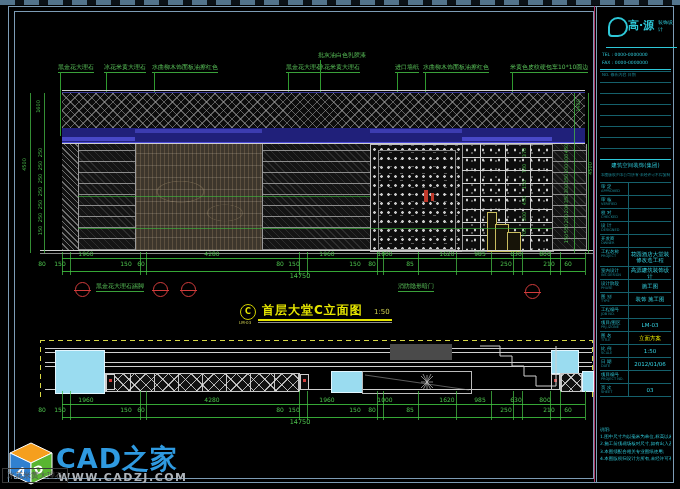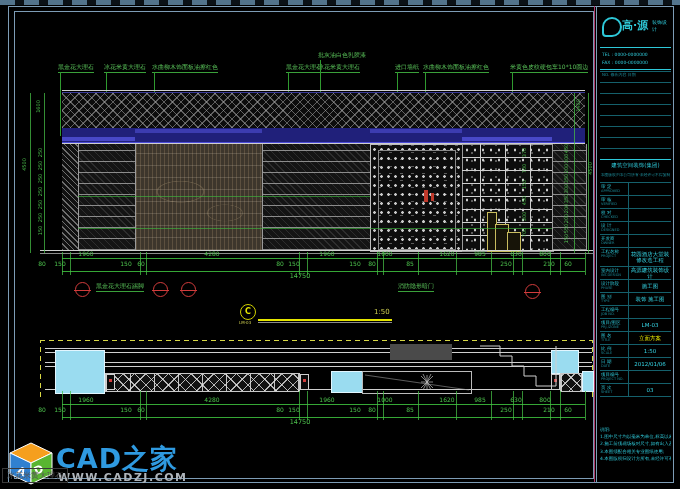--- a/index.html
+++ b/index.html
@@ -162,20 +162,21 @@
   <div class="abs dc" style="left:153px;top:282px"></div>
   <div class="abs dc" style="left:181px;top:282px"></div>
   <div class="abs dc" style="left:525px;top:284px"></div>
   <span class="abs g" style="left:96px;top:283px">黑金花大理石踢脚</span>
   <span class="abs g" style="left:398px;top:283px">消防隐形暗门</span>
 
   <div class="abs ecircle" style="left:240px;top:304px">
     <span>C</span>
   </div>
   <span class="abs" style="left:239px;top:320px;font-size:4px;color:#cfcf50">LM-03</span>
+  <span class="abs etitle" style="left:262px;top:302px">首层大堂C立面图</span>
   <span class="abs escale" style="left:374px;top:308px">1:50</span>
   <div class="abs" style="left:258px;top:319px;width:134px;height:2px;background:#e6e600"></div>
   <div class="abs line-w2" style="left:258px;top:322px;width:134px"></div>
 
   <div class="abs ydash-h" style="left:40px;top:340px;width:552px"></div>
   <div class="abs ydash-v" style="left:40px;top:340px;height:57px"></div>
   <div class="abs ydash-v" style="left:592px;top:340px;height:57px"></div>
   <div class="abs line-w" style="left:45px;top:348px;width:547px"></div>
   <div class="abs line-w" style="left:45px;top:352px;width:547px"></div>
   <div class="abs line-w" style="left:45px;top:362px;width:547px"></div>
@@ -218,21 +219,21 @@
   <svg class="abs" style="left:478px;top:342px" width="82" height="48">
     <path d="M2,4 L22,4 L22,14 L34,14 L34,24 L46,24 L46,34 L58,34 L58,44 L78,44 L78,4" fill="none" stroke="#cfcfcf" stroke-width="1"></path>
   </svg>
 
   <div class="abs line-g" style="left:62px;top:404px;width:523px"></div>
   <div class="abs line-g" style="left:62px;top:417px;width:523px"></div>
   <span class="abs dim" style="left:300px;top:419px;font-size:6.5px">14750</span>
 
   <div class="abs tb" style="left:596px;top:6px;width:77px;height:476px;border-left:1px solid #7d9cb5">
 
-    <div class="abs" style="left:3px;top:5px;width:71px;height:36px;border-bottom:1px solid #2ec8d8">
+    <div class="abs" style="left:9px;top:5px;width:71px;height:36px;border-bottom:1px solid #2ec8d8">
       <div class="abs" style="left:2px;top:6px;width:16px;height:16px;border:2px solid #2ec8d8;border-radius:50% 50% 50% 4px"></div>
       <span class="abs" style="left:22px;top:7px;font-size:11px;font-weight:bold">高·源</span>
       <span class="abs" style="left:52px;top:8px;font-size:5px;width:18px;line-height:1.4">装饰设计</span>
     </div>
     <div class="abs" style="left:3px;top:43px;width:71px;height:20px;border-bottom:1px solid #2ec8d8">
       <span class="abs" style="left:2px;top:3px;font-size:4.5px">TEL：0000-0000000</span>
       <span class="abs" style="left:2px;top:11px;font-size:4.5px">FAX：0000-0000000</span>
     </div>
 
     <div class="abs revrows" style="left:3px;top:65px;width:71px;height:88px;border-bottom:1px solid #2ec8d8">

